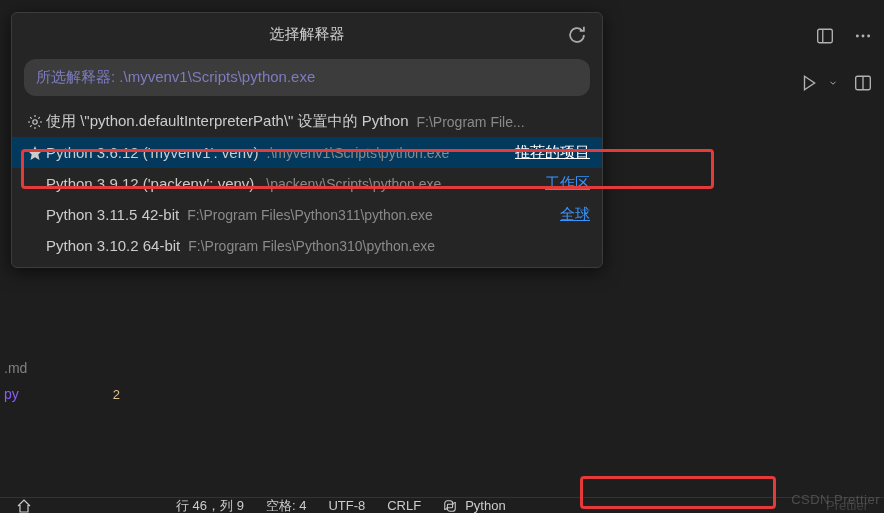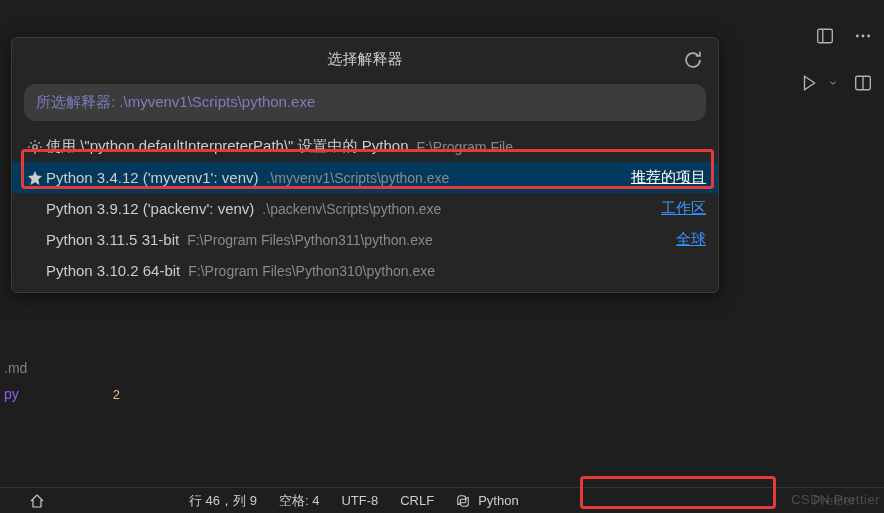--- a/index.html
+++ b/index.html
@@ -35,28 +35,27 @@
       justify-content: center;
       color: #cccccc;
       cursor: pointer;
       opacity: 0.85;
     }
 
     .quick-pick {
       position: absolute;
       top: 12px;
       left: 11px;
-      width: 708px;
+      width: 592px;
       background: #252526;
       border-radius: 6px;
       box-shadow: 0 4px 18px rgba(0,0,0,0.6);
       border: 1px solid #3c3c3c;
       padding-bottom: 6px;
       z-index: 10;
-      margin-top: 25px;
     }
     .qp-header {
       display: flex;
       align-items: center;
       justify-content: center;
       position: relative;
       height: 42px;
       font-size: 15px;
       color: #cccccc;
     }
@@ -166,26 +165,26 @@
       font-size: 13px;
     }
     .file-md { color: #808080; }
     .file-py { color: #8b5cf6; }
 
     .status-bar {
       position: absolute;
       bottom: 0;
       left: 0;
       right: 0;
-      height: 26px;
+      height: 16px;
       background: #1e1e1e;
       border-top: 1px solid #333;
       display: flex;
       align-items: center;
-      padding: 0 25px;
+      padding: 0 12px;
       font-size: 13px;
       color: #cccccc;
     }
     .sb-left { display: flex; align-items: center; gap: 14px; }
     .sb-item {
       display: inline-flex;
       align-items: center;
       gap: 4px;
       cursor: pointer;
       padding: 0 4px;
@@ -272,33 +271,33 @@
         </span>
         <span class="qp-label">使用 \"python.defaultInterpreterPath\" 设置中的 Python</span>
         <span class="qp-desc">F:\Program File...</span>
       </div>
       <div class="qp-item selected">
         <span class="qp-icon">
           <svg width="16" height="16" viewBox="0 0 16 16" fill="currentColor">
             <path d="M8 1l2 4.5 5 .5-3.7 3.4L12.5 15 8 12.3 3.5 15l1.2-5.6L1 6l5-.5z"></path>
           </svg>
         </span>
-        <span class="qp-label">Python 3.4.12 ('myvenv1': venv)</span>
+        <span class="qp-label">Python 3.6.12 ('myvenv1': venv)</span>
         <span class="qp-desc">.\myvenv1\Scripts\python.exe</span>
         <span class="qp-tag tag-white">推荐的项目</span>
       </div>
       <div class="qp-item">
         <span class="qp-icon"></span>
         <span class="qp-label">Python 3.9.12 ('packenv': venv)</span>
         <span class="qp-desc">.\packenv\Scripts\python.exe</span>
         <span class="qp-tag tag-link">工作区</span>
       </div>
       <div class="qp-item">
         <span class="qp-icon"></span>
-        <span class="qp-label">Python 3.11.5 31-bit</span>
+        <span class="qp-label">Python 3.11.5 42-bit</span>
         <span class="qp-desc">F:\Program Files\Python311\python.exe</span>
         <span class="qp-tag tag-link">全球</span>
       </div>
       <div class="qp-item">
         <span class="qp-icon"></span>
         <span class="qp-label">Python 3.10.2 64-bit</span>
         <span class="qp-desc">F:\Program Files\Python310\python.exe</span>
       </div>
     </div>
 </div>

